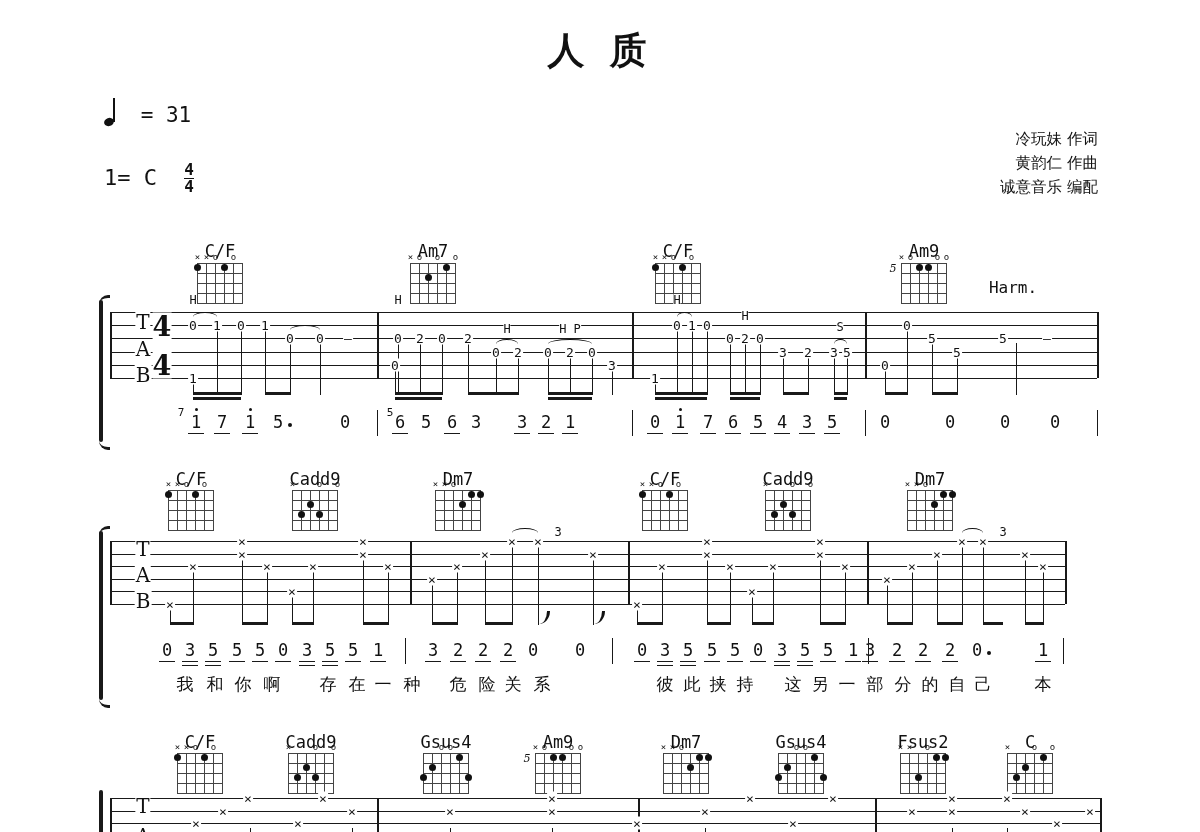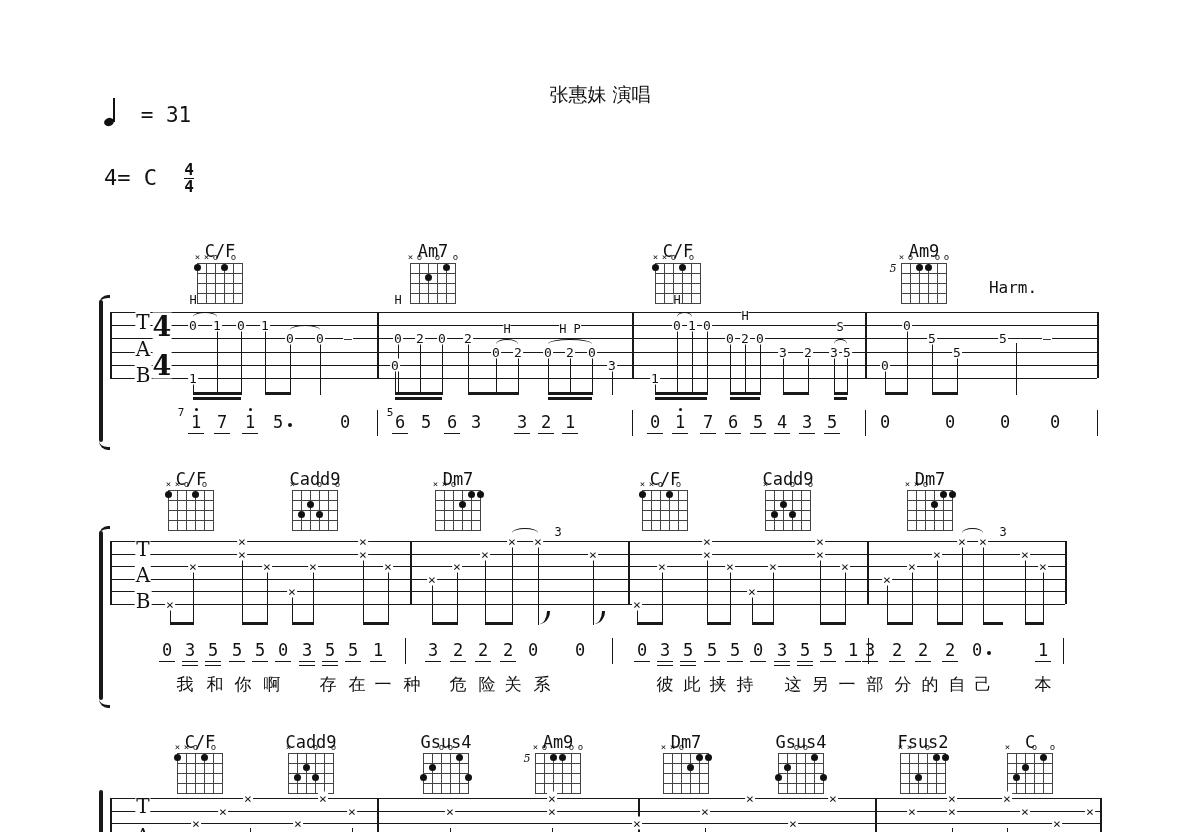--- a/index.html
+++ b/index.html
@@ -30,38 +30,43 @@
       repeating-linear-gradient(180deg,#444 0 1px,transparent 1px 10px);}
   .serif{font-family:"DejaVu Serif",serif;}
   .flag{position:absolute;width:8px;height:13px;border-right:3px solid #111;border-bottom-right-radius:100%;}
   .hook{position:absolute;width:11px;height:11px;}
   .cjk{font-family:"DejaVu Sans",sans-serif;}
 </style>
 </head>
 <body>
 
 <div class="page">
-  <div class="subtitle cjk">张惠妹 演唱</div>
+  <h1 class="title cjk">人 质</h1>
 
   <div class="tempo">
     <span class="qnote">
       <span class="nhead"></span>
       <span class="nstem"></span>
     </span>
     <span class="eq">= 31</span>
   </div>
 
   <div class="keysig">
-    <span>4= C</span>
+    <span>1= C</span>
     <span class="frac">
       <b>4</b>
       <b class="fb">4</b>
     </span>
   </div>
 
+  <div class="credits cjk">
+    <div>冷玩妹 作词</div>
+    <div>黄韵仁 作曲</div>
+    <div>诚意音乐 编配</div>
+  </div>
 
   <div id="score">
       <div class="rect" style="left: 110px; top: 312px; width: 987px; height: 1px;"></div>
       <div class="rect" style="left: 110px; top: 325.2px; width: 987px; height: 1px;"></div>
       <div class="rect" style="left: 110px; top: 338.4px; width: 987px; height: 1px;"></div>
       <div class="rect" style="left: 110px; top: 351.6px; width: 987px; height: 1px;"></div>
       <div class="rect" style="left: 110px; top: 364.8px; width: 987px; height: 1px;"></div>
       <div class="rect" style="left: 110px; top: 378px; width: 987px; height: 1px;"></div>
       <div class="rect" style="left: 110px; top: 312px; width: 1.5px; height: 66px;"></div>
       <div class="rect" style="left: 377px; top: 312px; width: 1.5px; height: 66px;"></div>

